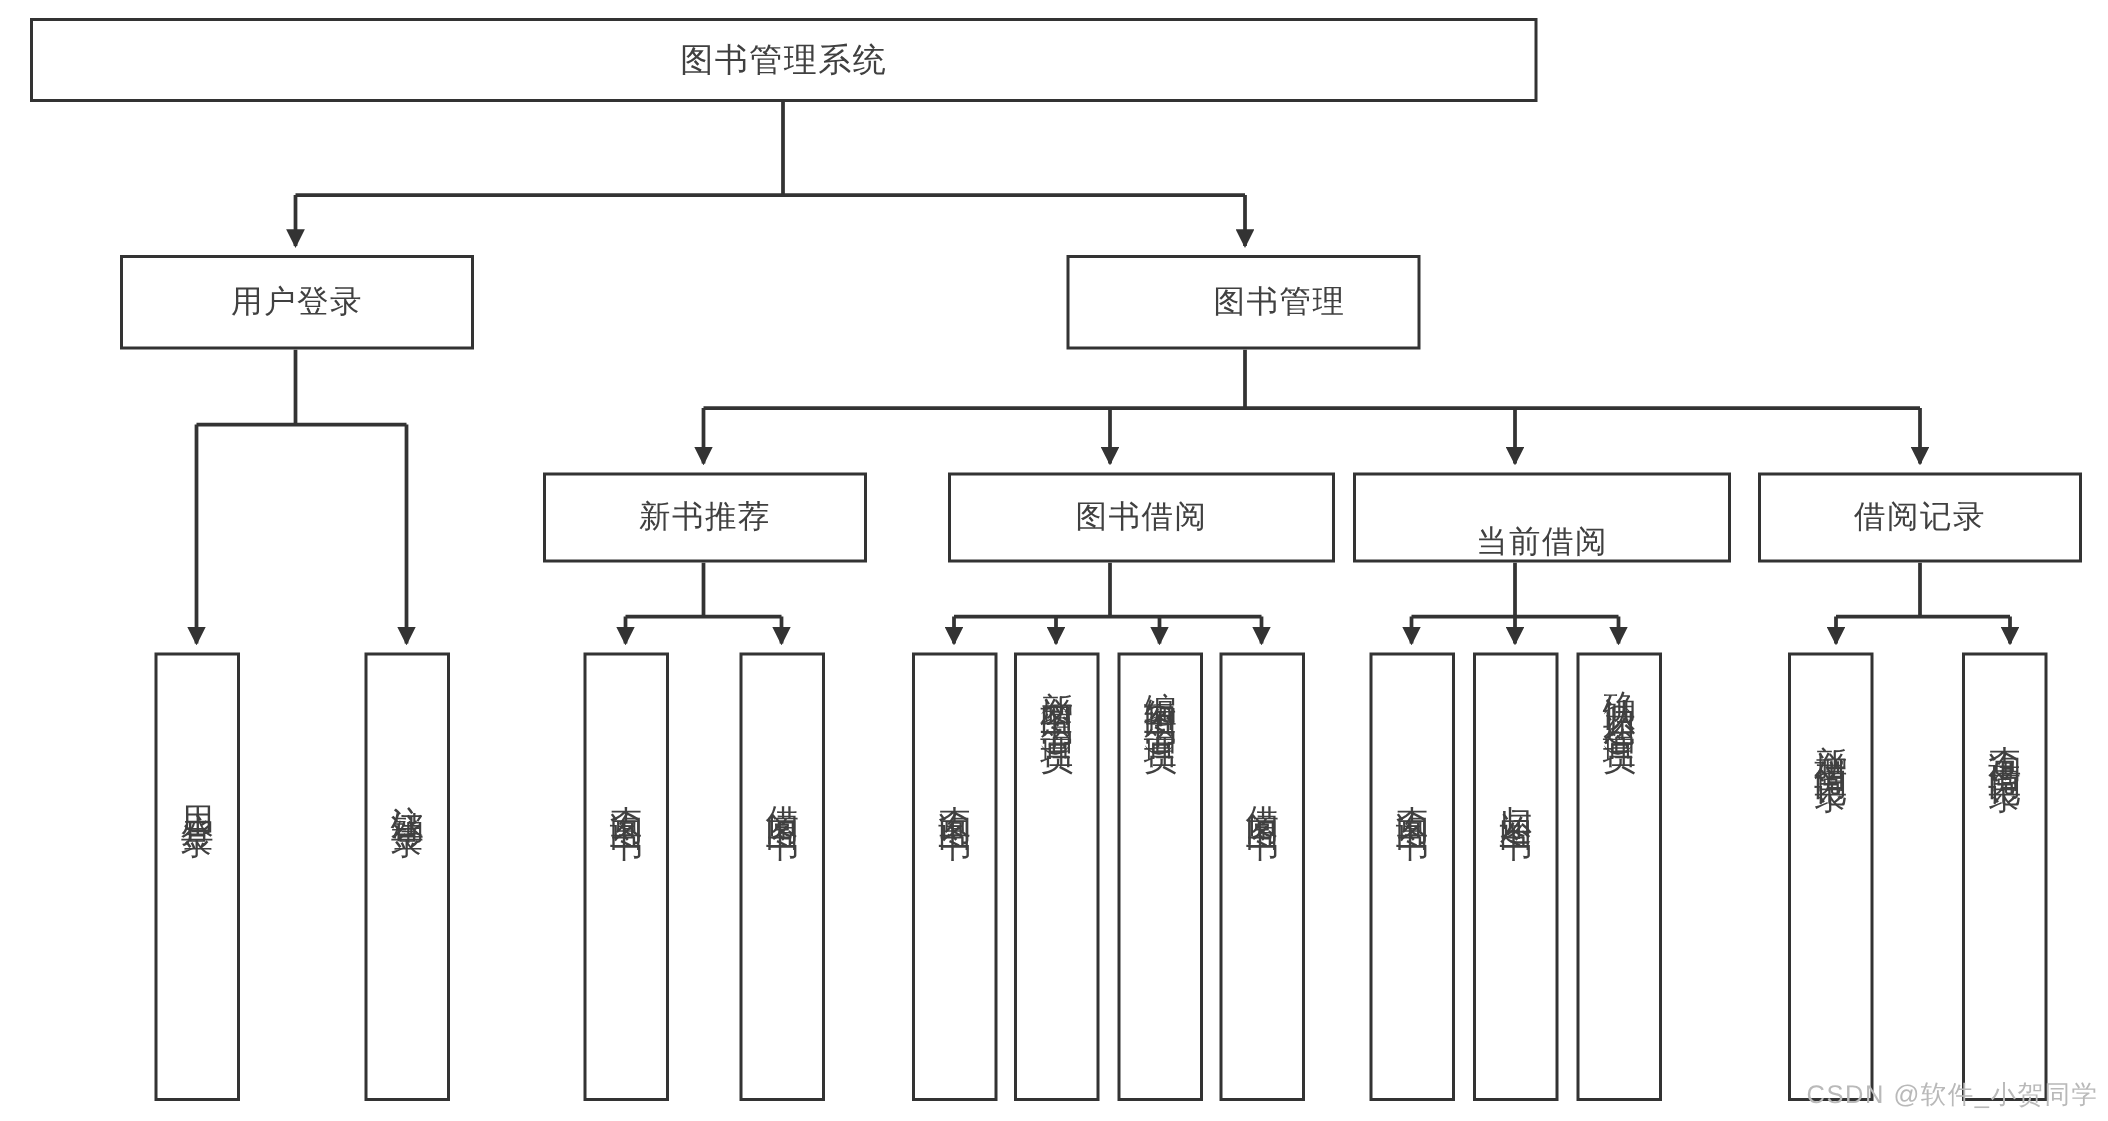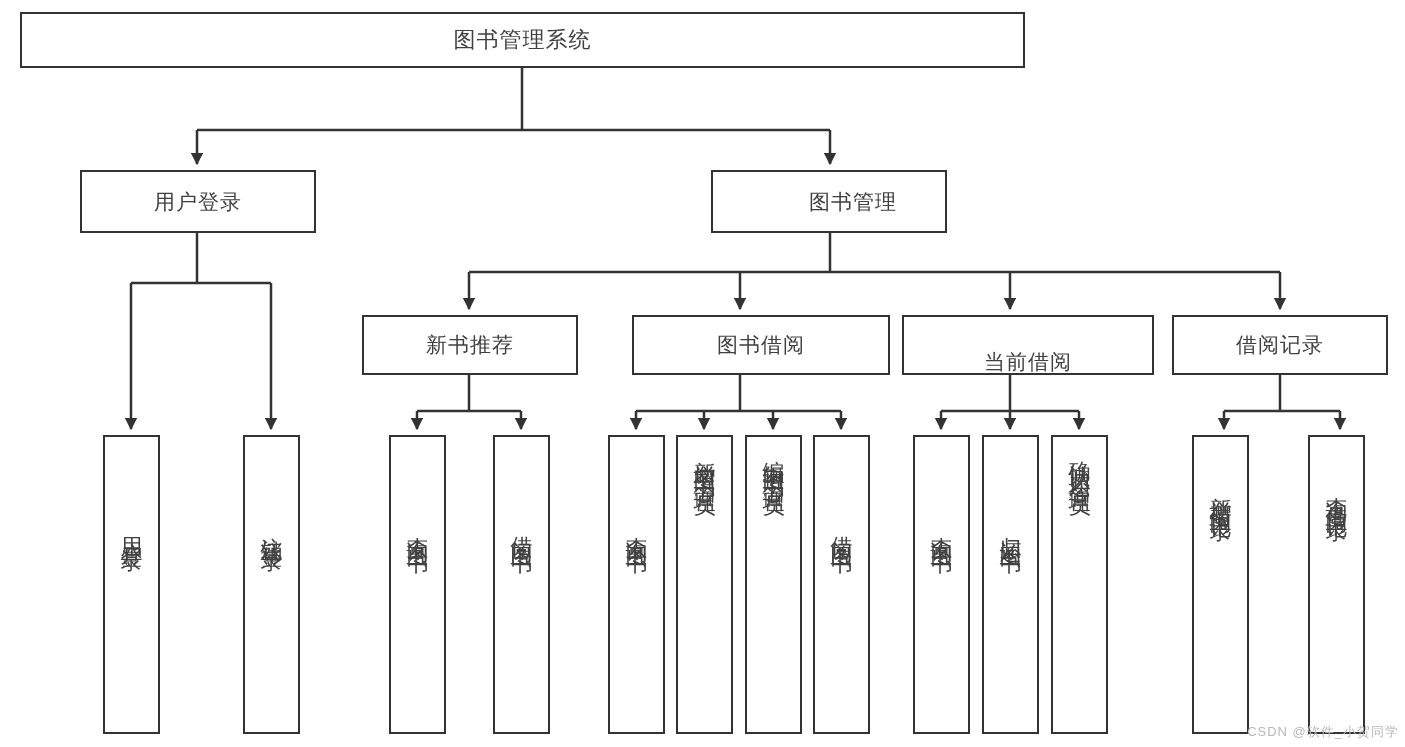--- a/index.html
+++ b/index.html
@@ -41,21 +41,21 @@
     text-orientation:upright;
     font-size:22px;
     letter-spacing:5px;
     line-height:1;
     white-space:nowrap;
   }
   .watermark{
     position:absolute;
     right:6px;
     bottom:6px;
-    font-size:13px;
+    font-size:17px;
     color:#b9b9b9;
     letter-spacing:1px;
     white-space:nowrap;
     pointer-events:none;
   }
 </style>
 </head>
 <body>
 
 <div id="canvas">

